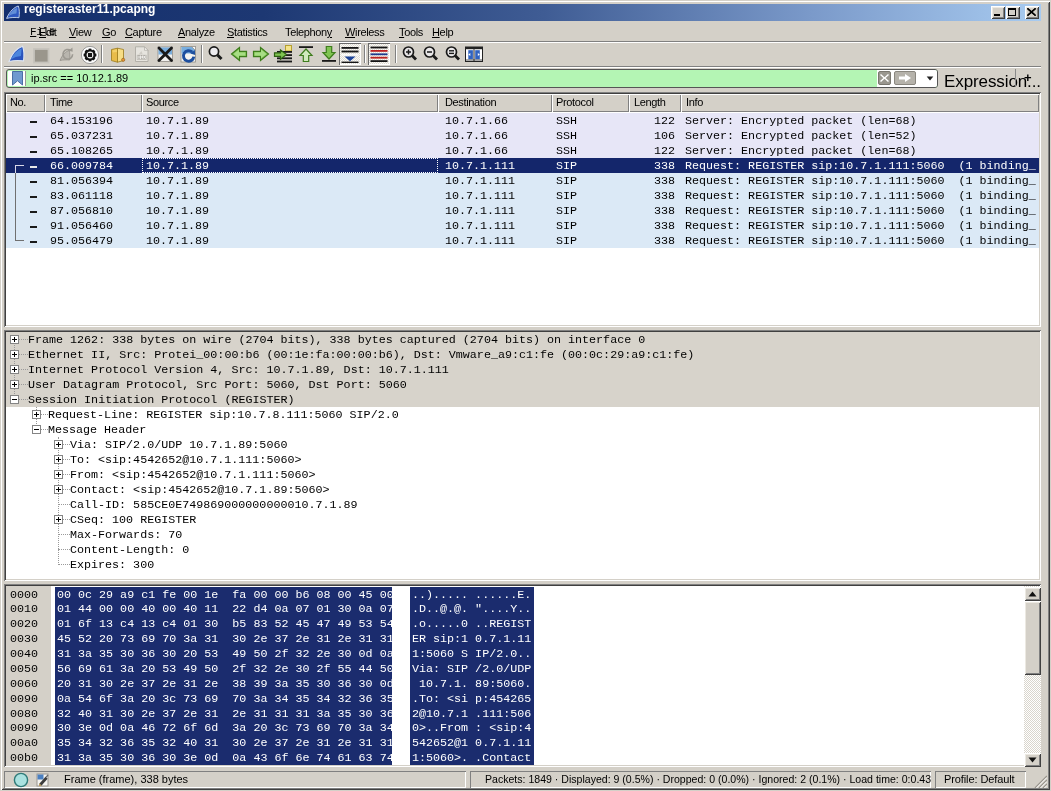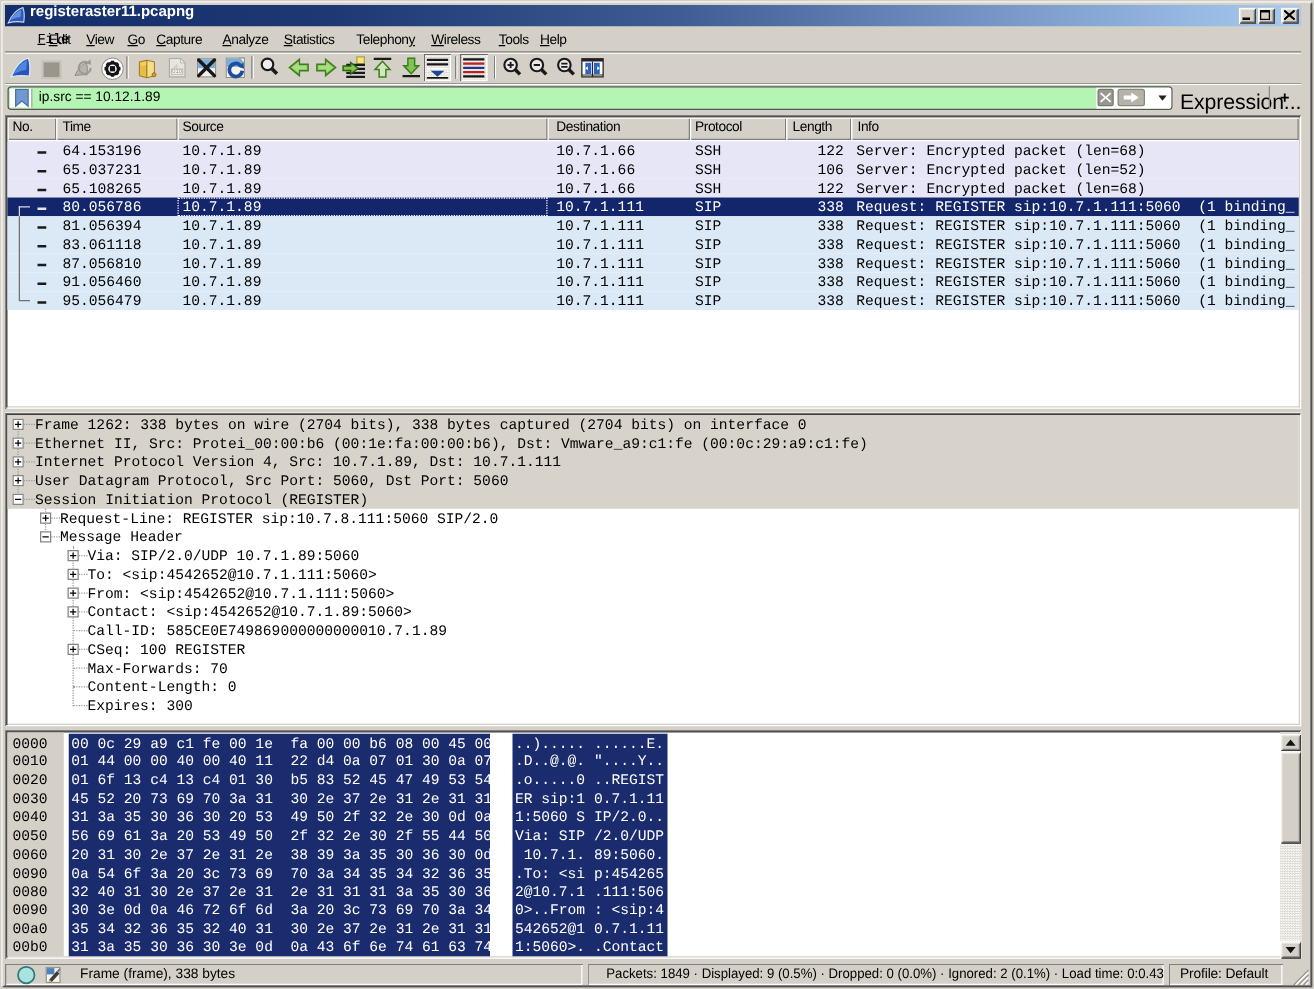--- a/index.html
+++ b/index.html
@@ -291,21 +291,21 @@
 <div class="abs" style="left:6px;top:143px;width:1033px;height:15px;background:#e7e6f7"></div>
 <div class="abs" style="left:30px;top:151px;width:7px;height:2px;background:#1a1a1a"></div>
 <div class="abs mono" style="left:50px;color:#000000;top:144px">65.108265</div>
 <div class="abs mono" style="left:146px;color:#000000;top:144px">10.7.1.89</div>
 <div class="abs mono" style="left:445px;color:#000000;top:144px">10.7.1.66</div>
 <div class="abs mono" style="left:556px;color:#000000;top:144px">SSH</div>
 <div class="abs mono" style="left:654px;color:#000000;top:144px">122</div>
 <div class="abs mono" style="left:685px;color:#000000;top:144px;width:354px;overflow:hidden">Server: Encrypted packet (len=68)</div>
 <div class="abs" style="left:6px;top:158px;width:1033px;height:15px;background:#14266b"></div>
 <div class="abs" style="left:30px;top:166px;width:7px;height:2px;background:#e8e8e8"></div>
-<div class="abs mono" style="left:50px;color:#ffffff;top:159px">80.056786</div>
+<div class="abs mono" style="left:50px;color:#ffffff;top:159px">66.009784</div>
 <div class="abs mono" style="left:146px;color:#ffffff;top:159px">10.7.1.89</div>
 <div class="abs mono" style="left:445px;color:#ffffff;top:159px">10.7.1.111</div>
 <div class="abs mono" style="left:556px;color:#ffffff;top:159px">SIP</div>
 <div class="abs mono" style="left:654px;color:#ffffff;top:159px">338</div>
 <div class="abs mono" style="left:685px;color:#ffffff;top:159px;width:354px;overflow:hidden">Request: REGISTER sip:10.7.1.111:5060  (1 binding_</div>
 <div class="abs" style="left:6px;top:173px;width:1033px;height:15px;background:#dbe9f6"></div>
 <div class="abs" style="left:30px;top:181px;width:7px;height:2px;background:#1a1a1a"></div>
 <div class="abs mono" style="left:50px;color:#000000;top:174px">81.056394</div>
 <div class="abs mono" style="left:146px;color:#000000;top:174px">10.7.1.89</div>
 <div class="abs mono" style="left:445px;color:#000000;top:174px">10.7.1.111</div>

